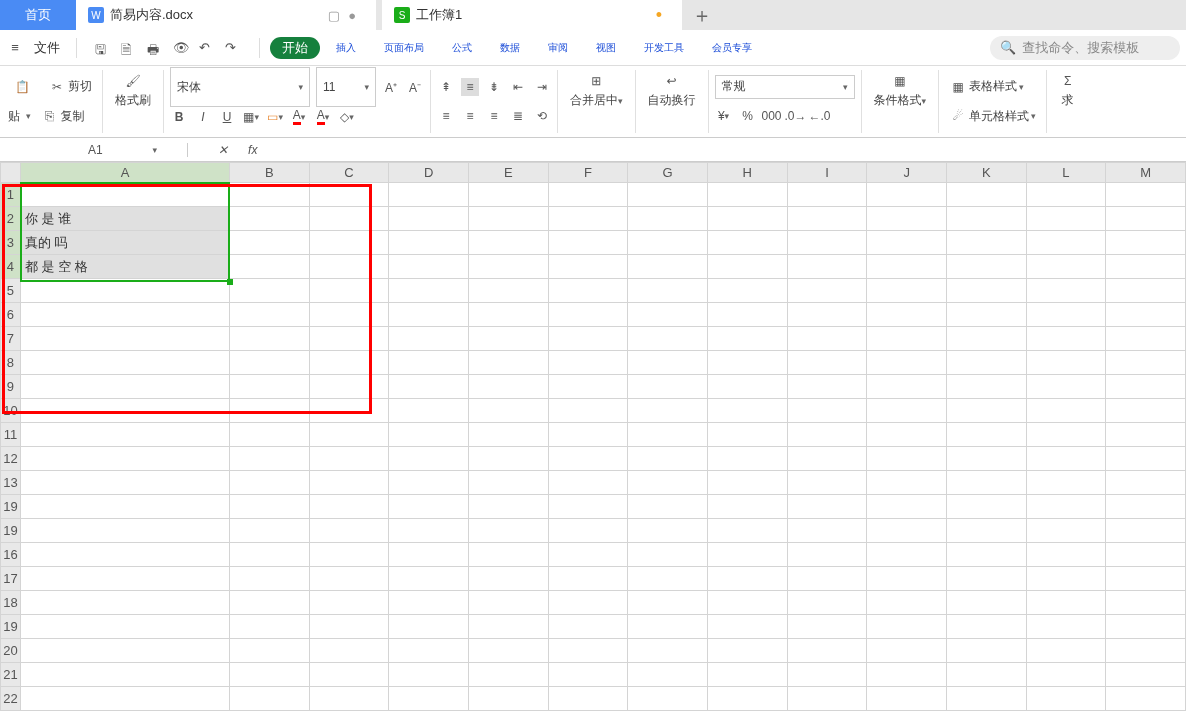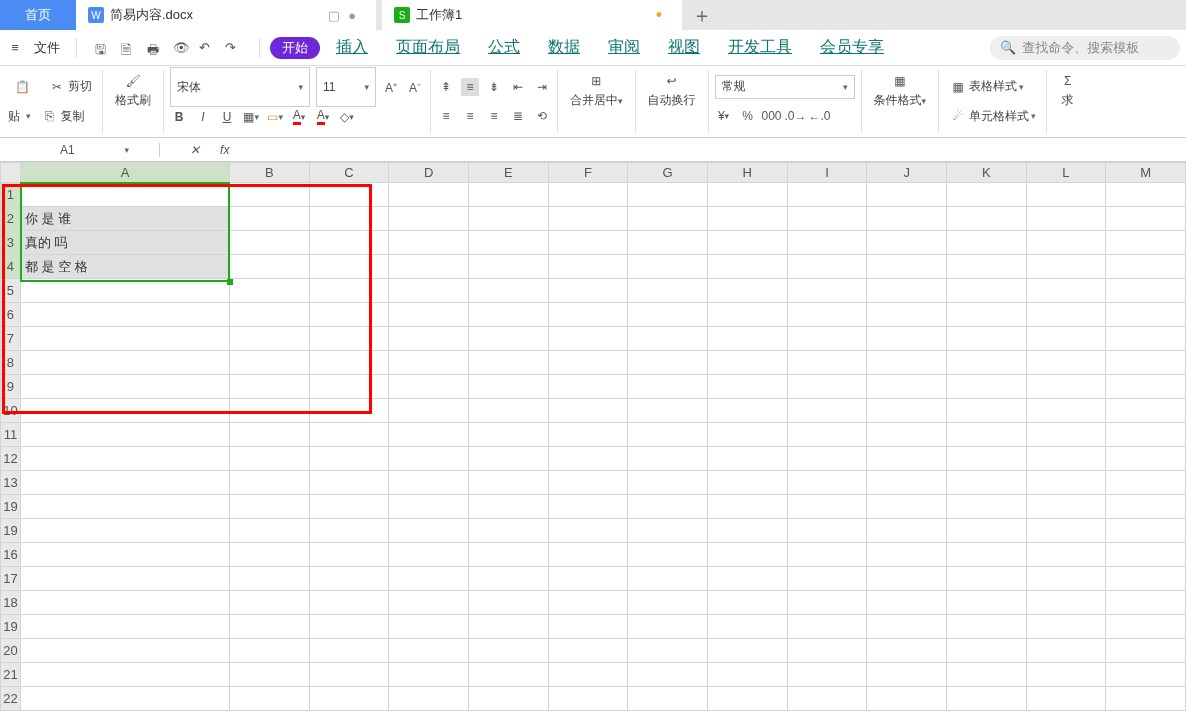--- a/index.html
+++ b/index.html
@@ -17,40 +17,40 @@
   .tab-right { margin-left: auto; display: flex; gap: 8px; color: #999; font-size: 13px; padding-right: 8px; }
   .dot-orange { color: #f5a623; font-size: 18px; line-height: 1; }
 
   
   .menu { display: flex; align-items: center; height: 36px; background: #fff; border-bottom: 1px solid #ddd; padding: 0 6px; gap: 4px; }
   .menu-icon { width: 18px; color: #555; text-align: center; }
   .menu .file { padding: 0 6px; }
   .quick { display: flex; gap: 10px; padding: 0 8px; color: #555; }
   .quick svg, .quick span { width: 16px; height: 16px; }
   .sep { width: 1px; height: 20px; background: #ddd; margin: 0 6px; }
-  .pill { background: #6d28d9; color: #fff; border-radius: 12px; padding: 2px 12px; font-size: 13px; }
-  .menu-item { padding: 0 12px; font-size: 16px; color: #0f766e; text-decoration: underline; }
+  .pill { background: #15803d; color: #fff; border-radius: 12px; padding: 2px 12px; font-size: 13px; }
+  .menu-item { padding: 0 12px; font-size: 10px; color: #1d4ed8; }
   .search { margin-left: auto; display: flex; align-items: center; background: #eee; border-radius: 12px; padding: 3px 10px; gap: 6px; color: #888; width: 190px; }
 
   
   .ribbon { display: flex; height: 72px; border-bottom: 1px solid #ccc; background: #fff; padding: 4px 2px; }
   .group { display: flex; flex-direction: column; justify-content: space-between; padding: 2px 6px; border-right: 1px solid #e0e0e0; font-size: 12px; color: #444; }
   .group .row { display: flex; align-items: center; gap: 6px; height: 30px; }
   .ico { display: inline-flex; align-items: center; justify-content: center; width: 18px; height: 18px; color: #555; }
   .btn-s { display: flex; align-items: center; gap: 2px; padding: 2px 4px; }
   .font-box, .size-box { border: 1px solid #ccc; height: 40px; display: flex; align-items: center; padding: 0 6px; background: #fff; }
   .font-box { width: 140px; justify-content: space-between; }
   .size-box { width: 60px; justify-content: space-between; }
   .dd { font-size: 9px; color: #666; }
   .big-col { display: flex; flex-direction: column; align-items: center; justify-content: center; gap: 2px; padding: 0 6px; }
   .big-col .lbl { font-size: 12px; }
   .combo { border: 1px solid #ccc; height: 24px; width: 140px; display: flex; align-items: center; justify-content: space-between; padding: 8px 6px; }
 
   
-  .fbar { display: flex; align-items: center; height: 24px; border-bottom: 1px solid #ccc; font-size: 12px; color: #555; }
+  .fbar { display: flex; align-items: center; height: 24px; border-bottom: 1px solid #ccc; font-size: 12px; color: #555; padding-left: 28px; }
   .namebox { width: 160px; border-right: 1px solid #ccc; display: flex; align-items: center; justify-content: space-between; padding: 0 30px 0 60px; }
   .fx { padding: 0 30px; font-style: italic; display: flex; gap: 20px; align-items: center; }
 
   
   .sheet-wrap { position: relative; }
   .grid { border-collapse: collapse; table-layout: fixed; }
   .grid th, .grid td { border: 1px solid #d4d4d4; font-weight: normal; font-size: 13px; }
   .grid th { background: #e8e8e8; color: #555; text-align: center; }
   .corner { width: 20px; height: 20px; }
   .colh { height: 20px; width: 80px; }

